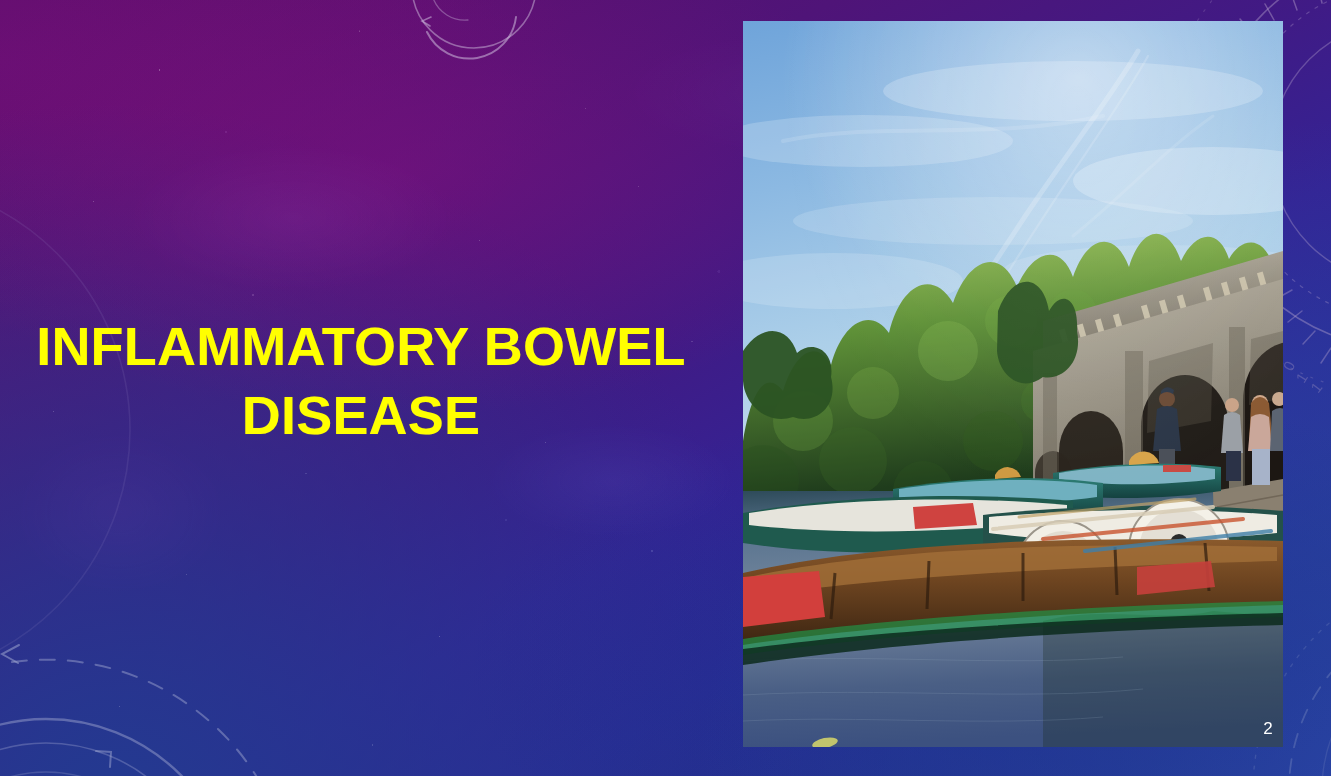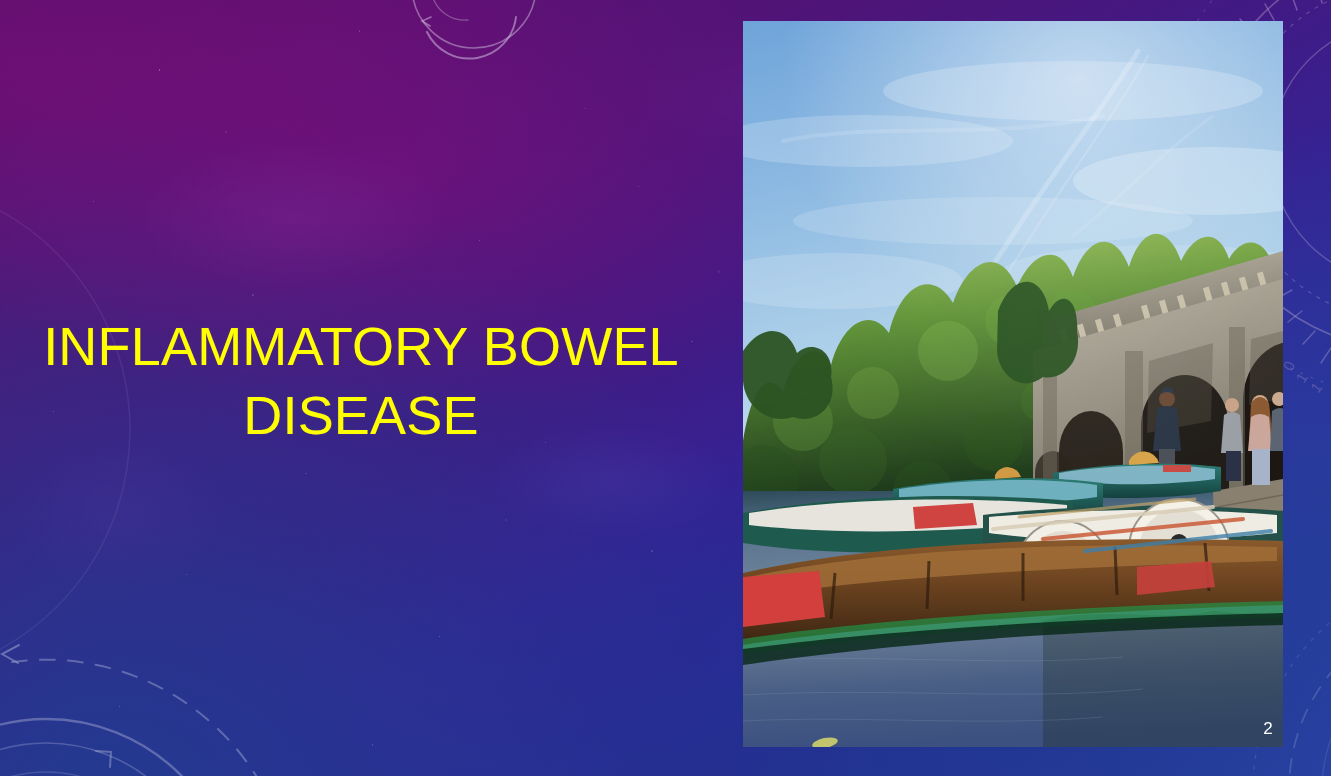--- a/index.html
+++ b/index.html
@@ -83,21 +83,21 @@
   .title-block{
     position:absolute;
     left:0;top:312px;width:722px;
     text-align:center;
     padding:0 28px;
   }
   .title-text{
     color:#FFFF00;
     font-size:54px;
     line-height:69px;
-    font-weight:400;
+    font-weight:700;
     letter-spacing:.2px;
     white-space:pre-line;
     text-shadow:0 0 1px rgba(255,255,0,.25);
   }
 
   
   .photo{
     position:absolute;
     left:743px;top:21px;
     width:540px;height:726px;

